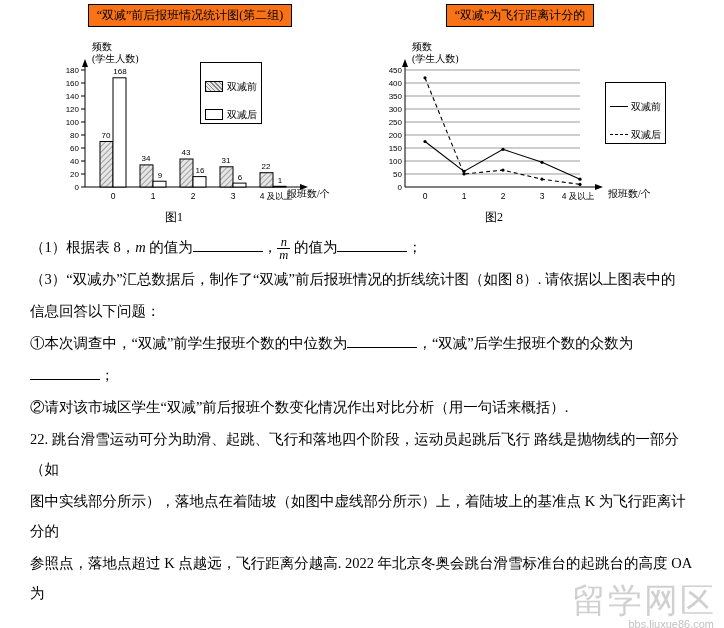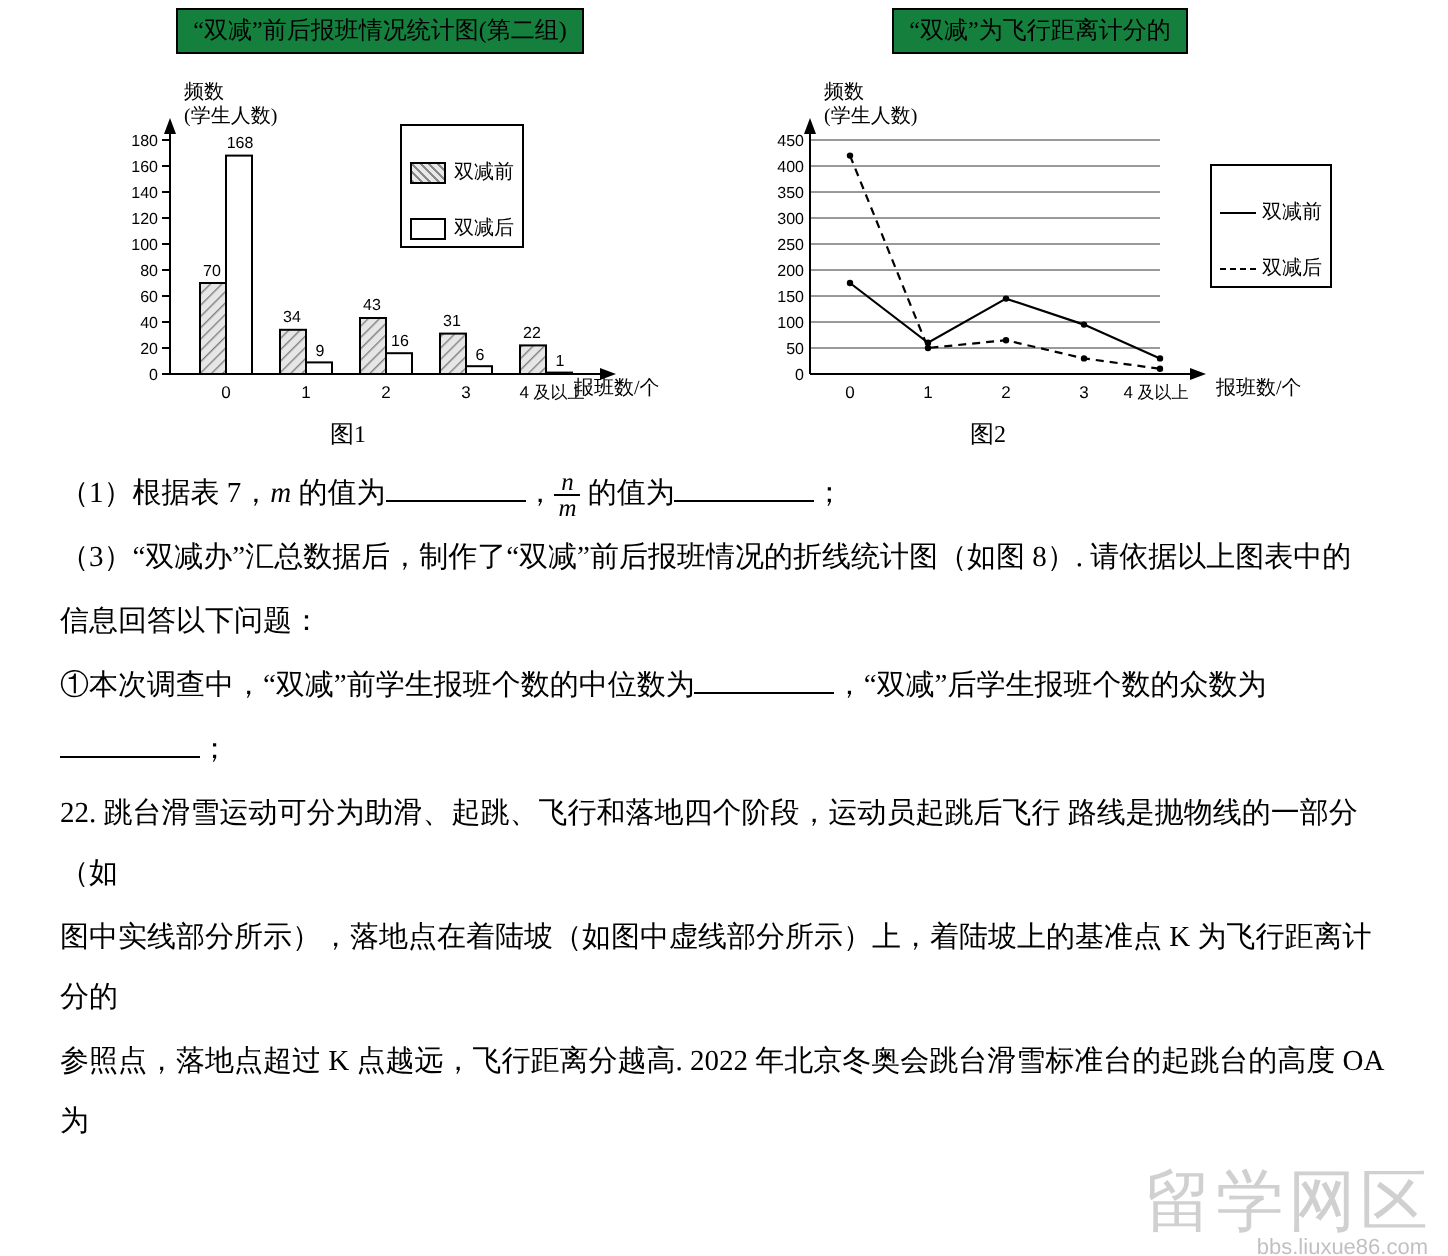--- a/index.html
+++ b/index.html
@@ -31,21 +31,21 @@
     top: 0;
   }
   #chart1 { left: 40px; width: 300px; }
   #chart2 { left: 350px; width: 340px; }
   .chart-title {
     font-size: 12px;
     text-align: center;
     border: 1px solid #000;
     display: inline-block;
     padding: 2px 8px;
-    background: #15803d;
+    background: #f97316;
     white-space: nowrap;
   }
   .title-wrap { text-align: center; margin-top: 4px; }
   .plot {
     position: relative;
     margin-top: 10px;
   }
   #plot1 { width: 290px; height: 150px; }
   #plot2 { width: 330px; height: 150px; }
   .axis-label-y {
@@ -340,34 +340,35 @@
         </div>
 
         <div class="fig-caption" style="left:135px; top:172px;">图2</div>
       </div>
     </div>
   </div>
 
   <div class="body-text">
 
     <p>
-      <span>（1）根据表 7，</span><span class="ital">m</span><span> 的值为</span><span class="indent-blank"></span><span>，</span><span class="frac"><span class="num">n</span><span class="den">m</span></span><span> 的值为</span><span class="indent-blank"></span><span>；</span>
+      <span>（1）根据表 8，</span><span class="ital">m</span><span> 的值为</span><span class="indent-blank"></span><span>，</span><span class="frac"><span class="num">n</span><span class="den">m</span></span><span> 的值为</span><span class="indent-blank"></span><span>；</span>
     </p>
 
 
     <p>（3）“双减办”汇总数据后，制作了“双减”前后报班情况的折线统计图（如图 8）. 请依据以上图表中的</p>
     <p>信息回答以下问题：</p>
 
     <p>
       <span>①本次调查中，“双减”前学生报班个数的中位数为</span><span class="indent-blank"></span><span>，“双减”后学生报班个数的众数为</span>
     </p>
     <p>
       <span class="indent-blank"></span><span>；</span>
     </p>
 
+    <p>②请对该市城区学生“双减”前后报班个数变化情况作出对比分析（用一句话来概括）.</p>
 
     <p class="para-22">22. 跳台滑雪运动可分为助滑、起跳、飞行和落地四个阶段，运动员起跳后飞行  路线是抛物线的一部分（如</p>
     <p class="para-22">图中实线部分所示），落地点在着陆坡（如图中虚线部分所示）上，着陆坡上的基准点 K 为飞行距离计分的</p>
     <p class="para-22">参照点，落地点超过 K 点越远，飞行距离分越高. 2022 年北京冬奥会跳台滑雪标准台的起跳台的高度 OA 为</p>
 
   </div>
 
   <div class="watermark">留学网区</div>
   <div class="watermark-sub">bbs.liuxue86.com</div>
 </div>

